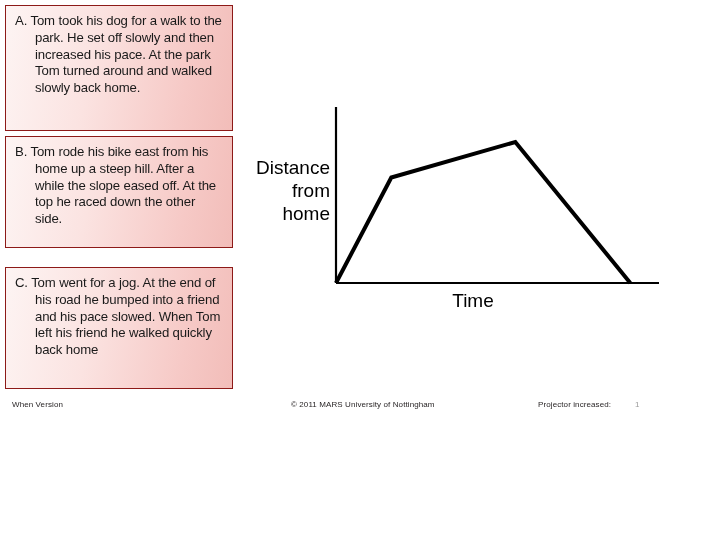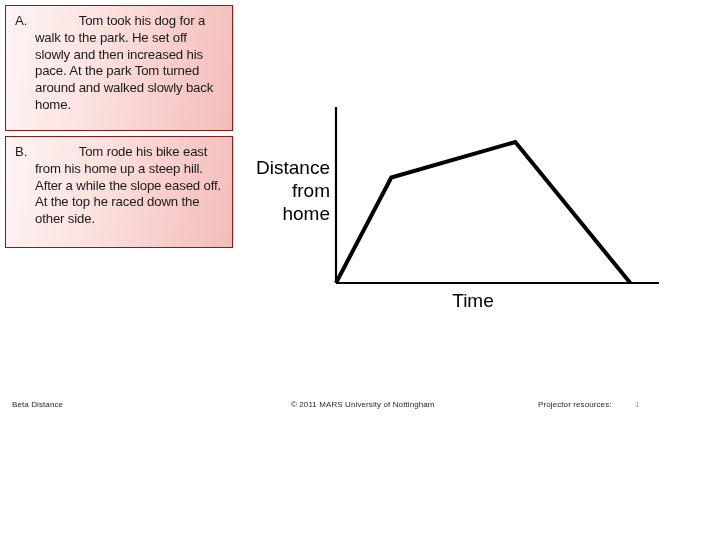--- a/index.html
+++ b/index.html
@@ -46,21 +46,20 @@
     line-height: 1.27;
     letter-spacing: -0.15px;
     color: #1a1a1a;
     font-family: "Liberation Sans", sans-serif;
   }
   .card-letter {
     font-weight: normal;
   }
   .card-text {
     display: inline;
-    margin-left: 48px;
   }
   .card-body .hang {
     display: block;
     padding-left: 20px;
     text-indent: -20px;
   }
 
   
   #graph {
     position: absolute;
@@ -108,36 +107,44 @@
 
   <div class="card" id="card-b">
     <div class="card-body">
       <span class="hang">
         <span class="card-letter">B.</span>
         <span class="card-text">Tom rode his bike east from his home up a steep hill. After a while the slope eased off. At the top he raced down the other side.</span>
       </span>
     </div>
   </div>
 
+  <div class="card" id="card-c">
+    <div class="card-body">
+      <span class="hang">
+        <span class="card-letter">C.</span>
+        <span class="card-text">Tom went for a jog.  At the end of his road he bumped into a friend and his pace slowed.  When Tom left his friend he walked quickly back home</span>
+      </span>
+    </div>
+  </div>
 
   <div id="graph">
     <svg width="430" height="215" viewBox="0 0 430 215">
 
       <line id="y-axis" x1="96" y1="5" x2="96" y2="181" stroke="#000000" stroke-width="2.2"></line>
 
       <line id="x-axis" x1="96" y1="181" x2="419" y2="181" stroke="#000000" stroke-width="2.2"></line>
 
       <polyline id="journey-line" points="96.0,181.0 151.3,75.5 275.3,40.0 390.3,181.0" fill="none" stroke="#000000" stroke-width="4" stroke-linejoin="miter" stroke-linecap="butt"></polyline>
 
       <text class="axis-label" x="90" y="72" text-anchor="end">Distance</text>
       <text class="axis-label" x="90" y="95" text-anchor="end">from</text>
       <text class="axis-label" x="90" y="118" text-anchor="end">home</text>
 
       <text class="axis-label" x="233" y="205" text-anchor="middle">Time</text>
     </svg>
   </div>
 
-  <div class="footer-text" id="footer-left">Beta Distance</div>
+  <div class="footer-text" id="footer-left">When Version</div>
   <div class="footer-text" id="footer-center">© 2011 MARS University of Nottingham</div>
-  <div class="footer-text" id="footer-right">Projector resources:</div>
+  <div class="footer-text" id="footer-right">Projector increased:</div>
   <div class="footer-text" id="footer-page">1</div>
 
 </div>
 
 </body></html>

